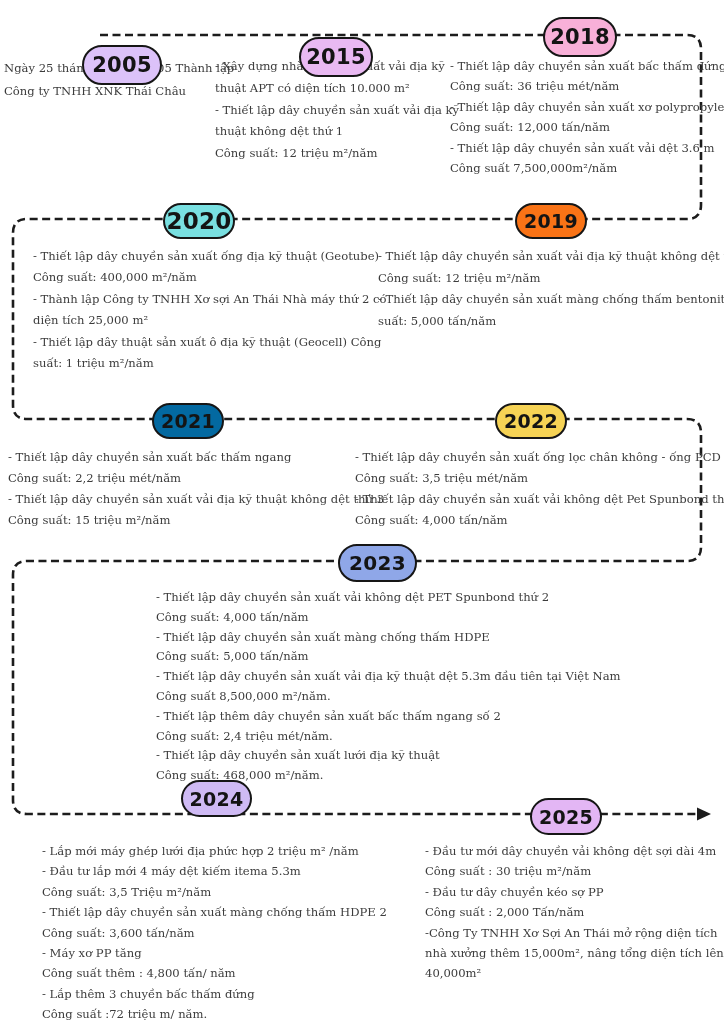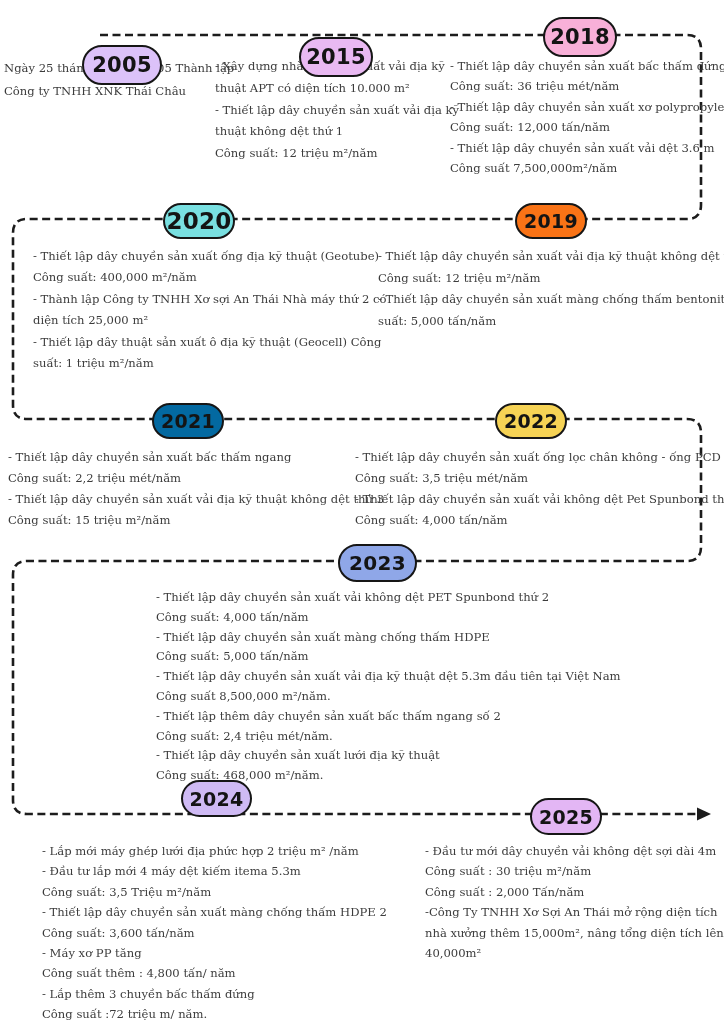--- a/index.html
+++ b/index.html
@@ -164,20 +164,21 @@
         <div class="line">- Lắp thêm 3 chuyền bấc thấm đứng</div>
         <div class="line">Công suất :72 triệu m/ năm.</div>
       </div>
   </div>
 
   <div class="event e9">
     <div class="pill" style="background: rgb(227, 182, 244);">2025</div>
     <div class="text">
         <div class="line">- Đầu tư mới dây chuyền vải không dệt sợi dài 4m</div>
         <div class="line">Công suất : 30 triệu m²/năm</div>
+        <div class="line">- Đầu tư dây chuyền kéo sợ PP</div>
         <div class="line">Công suất : 2,000 Tấn/năm</div>
         <div class="line">-Công Ty TNHH Xơ Sợi An Thái mở rộng diện tích</div>
         <div class="line">nhà xưởng thêm 15,000m², nâng tổng diện tích lên</div>
         <div class="line">40,000m²</div>
       </div>
   </div>
 
 </div>
 
 </body></html>

